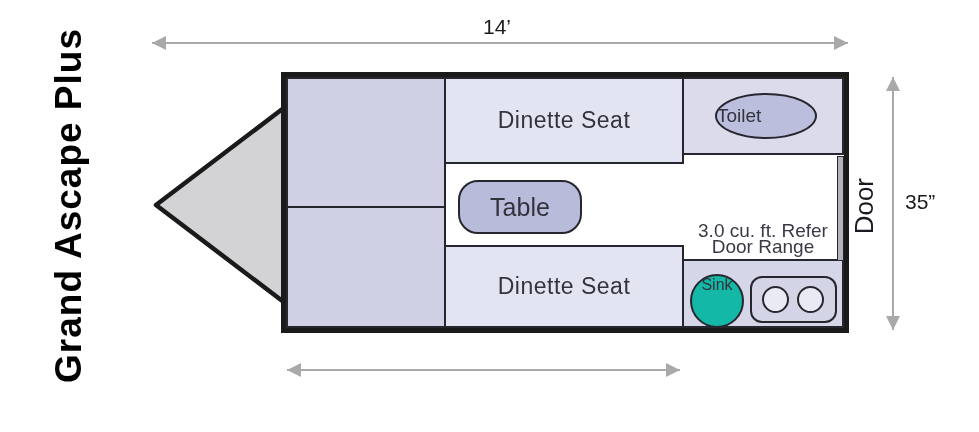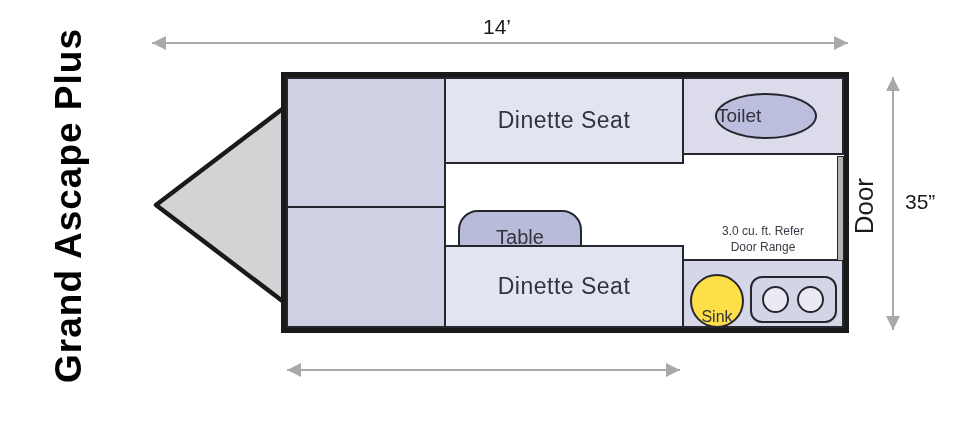--- a/index.html
+++ b/index.html
@@ -35,39 +35,39 @@
   .room-label{font-size:23px;letter-spacing:.5px;color:#33333d;text-align:center;}
 
   .toilet-oval{
     left:429px;top:16px;width:102px;height:46px;background:#bcbedd;
     border:2px solid #26262e;border-radius:50%;
     display:flex;align-items:center;font-size:19px;
   }
   .table{
     left:172px;top:103px;width:124px;height:54px;background:#b9bbdb;
     border:2px solid #26262e;border-radius:20px;
-    display:flex;align-items:center;justify-content:center;font-size:20px;margin-top:30px;
+    display:flex;align-items:center;justify-content:center;font-size:25px;
   }
   .sink{
-    left:404px;top:197px;width:54px;height:54px;background:#fde047;
+    left:404px;top:197px;width:54px;height:54px;background:#14b8a6;
     border:2px solid #26262e;border-radius:50%;
-    display:flex;align-items:flex-end;justify-content:center;font-size:16px;
+    display:flex;align-items:flex-start;justify-content:center;font-size:16px;
   }
   .range{
     left:464px;top:199px;width:87px;height:47px;background:#d3d4e6;
     border:2px solid #26262e;border-radius:12px;
   }
   .burner{
     position:absolute;width:27px;height:27px;border-radius:50%;
     background:#eaeaf4;border:2px solid #26262e;box-sizing:border-box;top:8px;
   }
   .burner.b1{left:10px;} .burner.b2{left:45px;}
   .refer{
     left:396px;top:146px;width:162px;text-align:center;
-    font-size:12px;line-height:16px;color:#3a3a46;
+    font-size:19px;line-height:16px;color:#3a3a46;
   }
   .door-strip{
     left:551px;top:79px;width:7px;height:105px;background:#b4b4b8;
     border:1px solid #26262e;
   }
 
   
   .hitch{left:148px;top:98px;width:140px;height:214px;}
 
   

